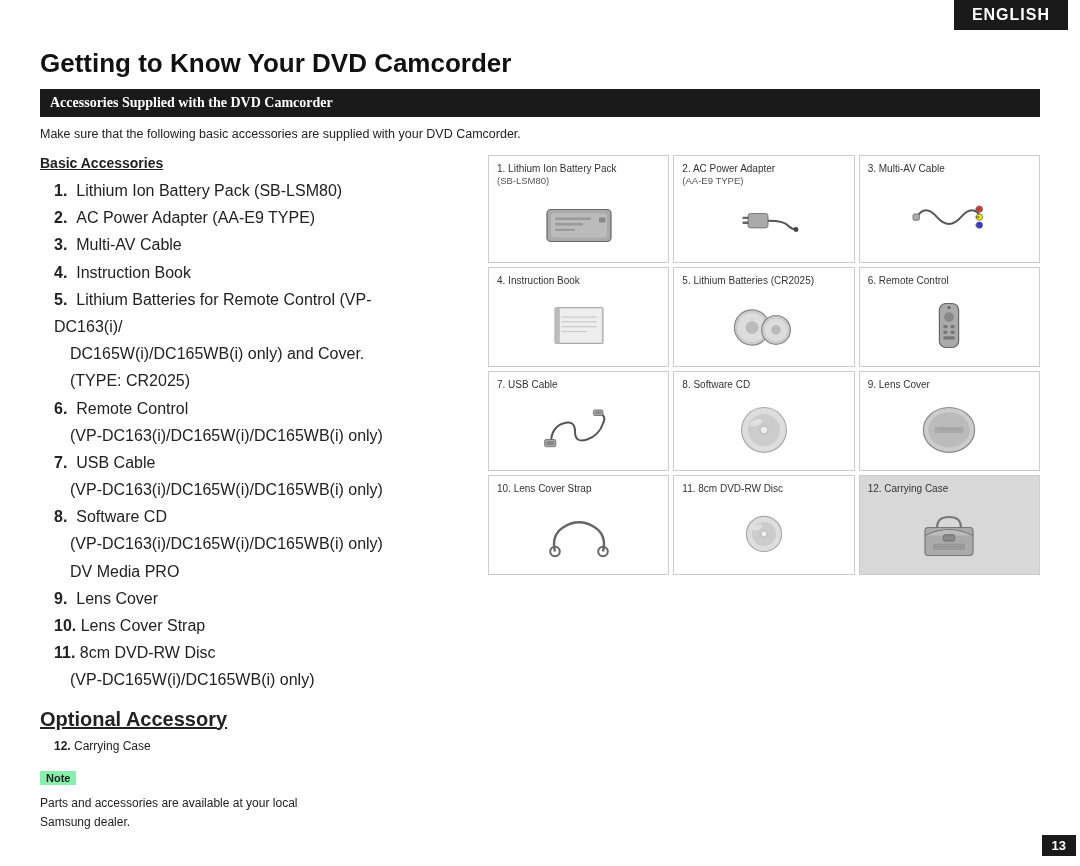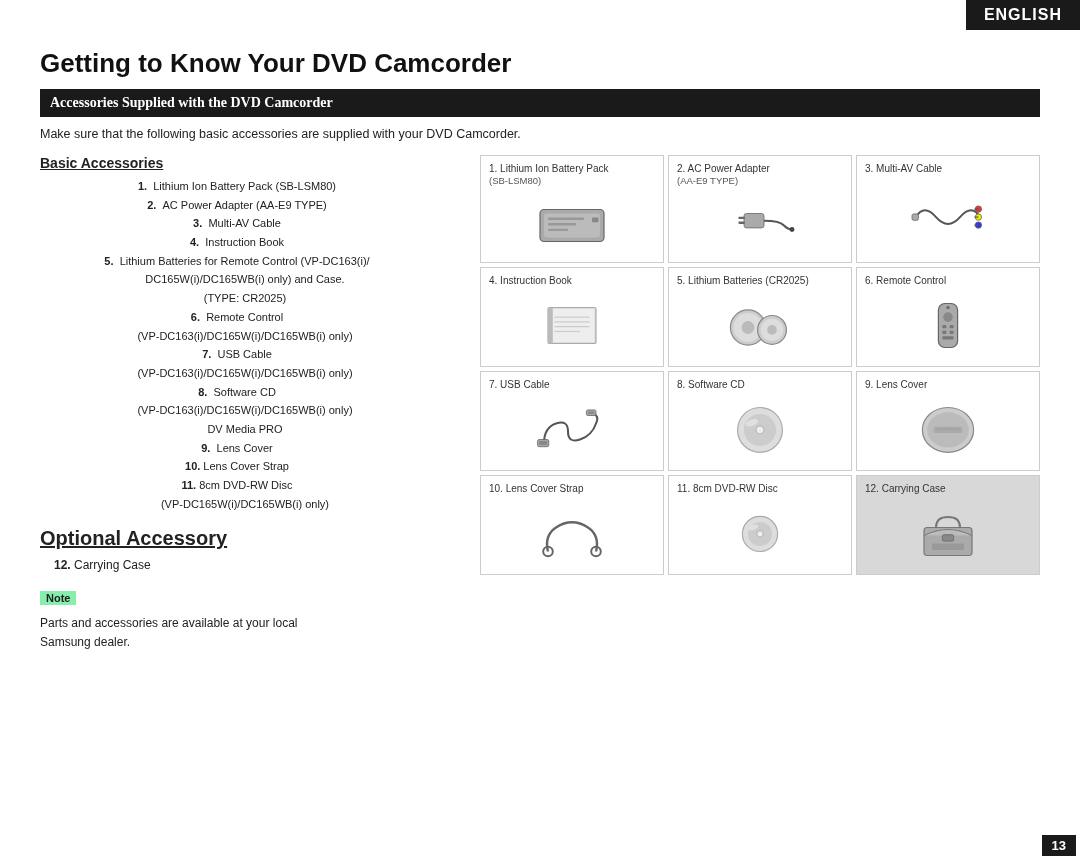--- a/index.html
+++ b/index.html
@@ -11,21 +11,21 @@
       font-size: 13px;
       color: #222;
       overflow: hidden;
       position: relative;
     }
 
     
     .english-badge {
       position: absolute;
       top: 0;
-      right: 0;
+      right: 12px;
       background: #1a1a1a;
       color: #fff;
       font-weight: bold;
       font-size: 16px;
       padding: 6px 18px;
       letter-spacing: 1px;
     }
 
     
     .main {
@@ -55,21 +55,21 @@
     
     .intro-text {
       font-size: 12.5px;
       margin-bottom: 14px;
       color: #222;
     }
 
     
     .two-col {
       display: flex;
-      gap: 20px;
+      gap: 28px;
     }
 
     
     .left-col {
       width: 380px;
       flex-shrink: 0;
     }
 
     
     .right-col {
@@ -77,25 +77,24 @@
     }
 
     .subsection-title {
       font-weight: bold;
       font-size: 14px;
       text-decoration: underline;
       margin-bottom: 6px;
     }
 
     .accessories-list {
-      font-size: 11px;
+      font-size: 16px;
       line-height: 1.7;
       list-style: none;
       padding: 0;
-      text-align: center;
     }
     .accessories-list li {
       padding-left: 0;
     }
     .accessories-list li .sub {
       padding-left: 16px;
       display: block;
     }
 
     .optional-title {
@@ -204,21 +203,21 @@
 
     <div class="left-col">
 
       <div class="subsection-title">Basic Accessories</div>
       <ol class="accessories-list" style="padding-left:14px; list-style:none;">
         <li><strong>1.</strong> &nbsp;Lithium Ion Battery Pack (SB-LSM80)</li>
         <li><strong>2.</strong> &nbsp;AC Power Adapter (AA-E9 TYPE)</li>
         <li><strong>3.</strong> &nbsp;Multi-AV Cable</li>
         <li><strong>4.</strong> &nbsp;Instruction Book</li>
         <li><strong>5.</strong> &nbsp;Lithium Batteries for Remote Control (VP-DC163(i)/
-          <span class="sub">DC165W(i)/DC165WB(i) only) and Case.</span>
+          <span class="sub">DC165W(i)/DC165WB(i) only) and Cover.</span>
           <span class="sub">(TYPE: CR2025)</span>
         </li>
         <li><strong>6.</strong> &nbsp;Remote Control
           <span class="sub">(VP-DC163(i)/DC165W(i)/DC165WB(i) only)</span>
         </li>
         <li><strong>7.</strong> &nbsp;USB Cable
           <span class="sub">(VP-DC163(i)/DC165W(i)/DC165WB(i) only)</span>
         </li>
         <li><strong>8.</strong> &nbsp;Software CD
           <span class="sub">(VP-DC163(i)/DC165W(i)/DC165WB(i) only)</span>

